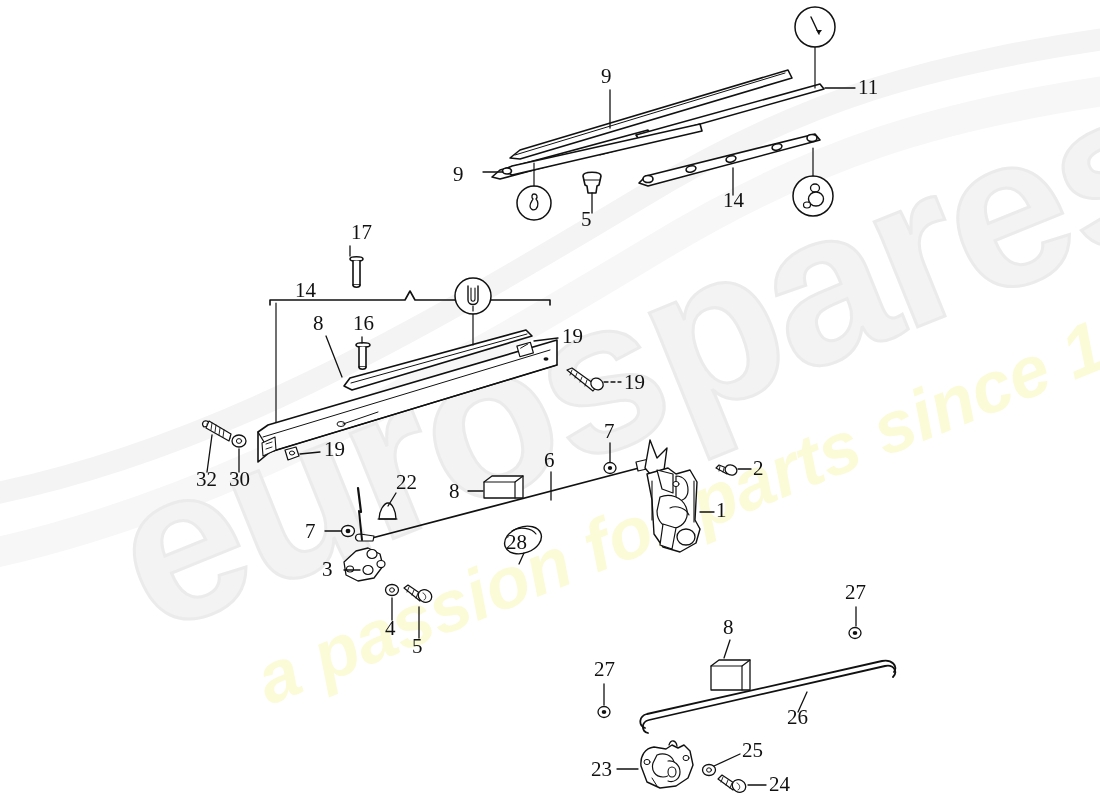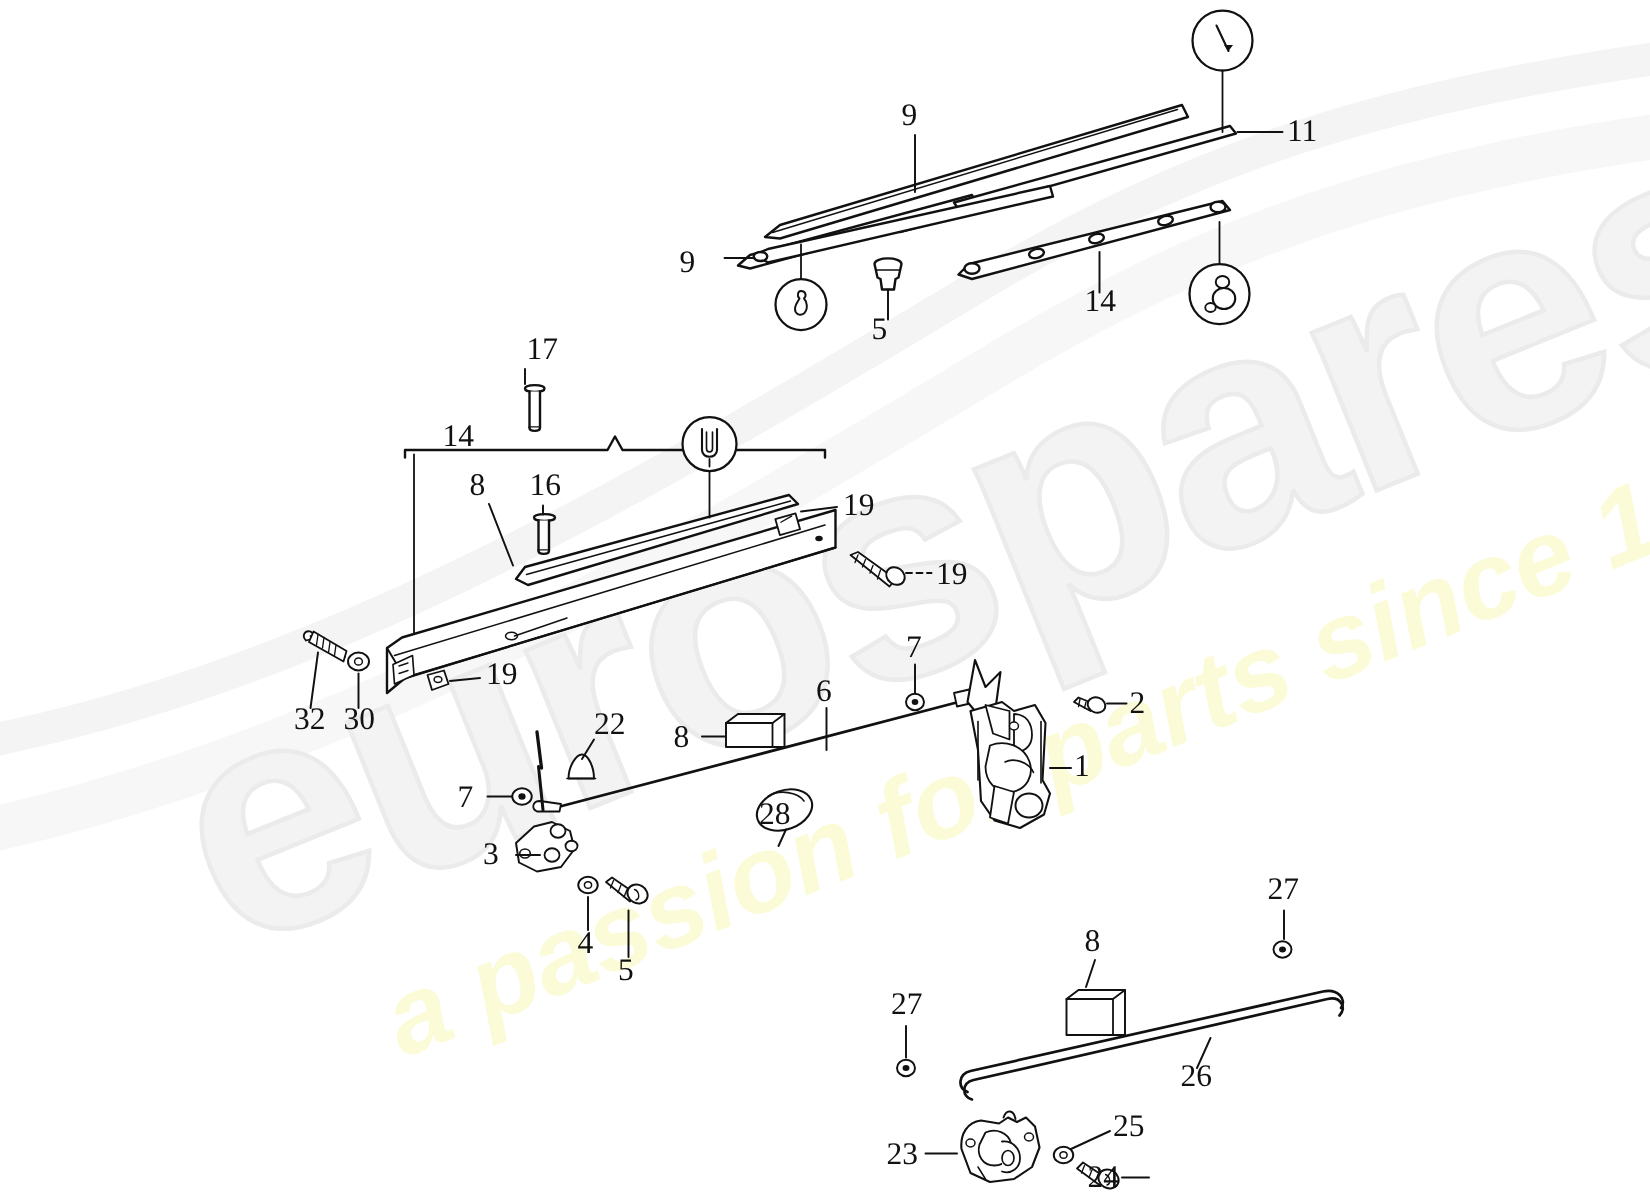--- a/index.html
+++ b/index.html
@@ -356,21 +356,21 @@
     <span class="lbl" style="left:313px;top:313px">8</span>
     <span class="lbl" style="left:353px;top:313px">16</span>
     <span class="lbl" style="left:351px;top:222px">17</span>
     <span class="lbl" style="left:624px;top:372px">19</span>
     <span class="lbl" style="left:562px;top:326px">19</span>
     <span class="lbl" style="left:324px;top:439px">19</span>
     <span class="lbl" style="left:229px;top:469px">30</span>
     <span class="lbl" style="left:196px;top:469px">32</span>
     <span class="lbl" style="left:396px;top:472px">22</span>
     <span class="lbl" style="left:591px;top:759px">23</span>
-    <span class="lbl" style="left:725px;top:774px">24</span>
+    <span class="lbl" style="left:769px;top:774px">24</span>
     <span class="lbl" style="left:742px;top:740px">25</span>
     <span class="lbl" style="left:787px;top:707px">26</span>
     <span class="lbl" style="left:845px;top:582px">27</span>
     <span class="lbl" style="left:594px;top:659px">27</span>
     <span class="lbl" style="left:506px;top:532px">28</span>
   </div>
 
 </div>
 
 </body></html>

